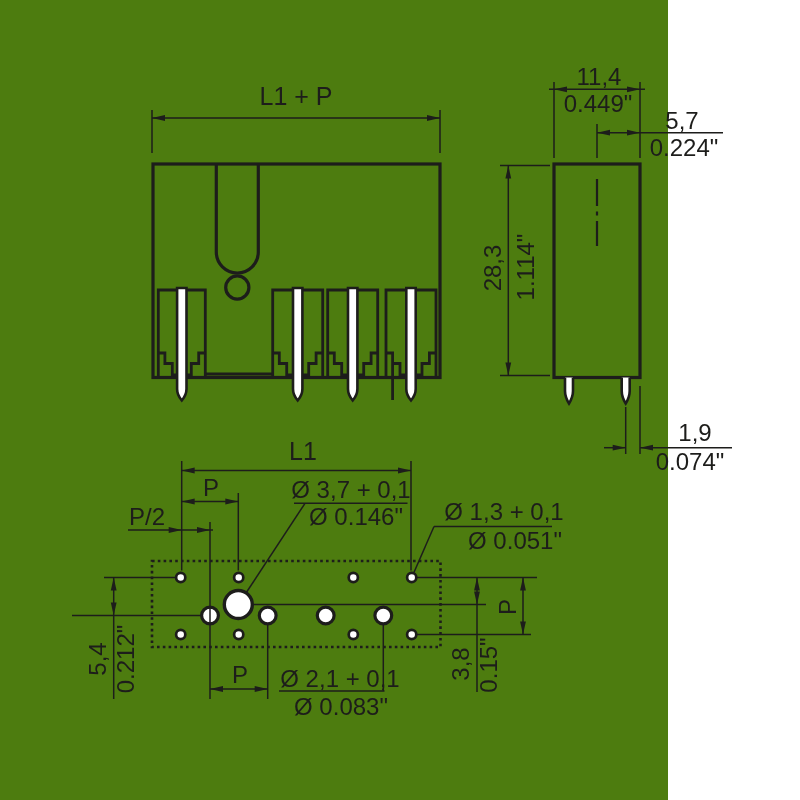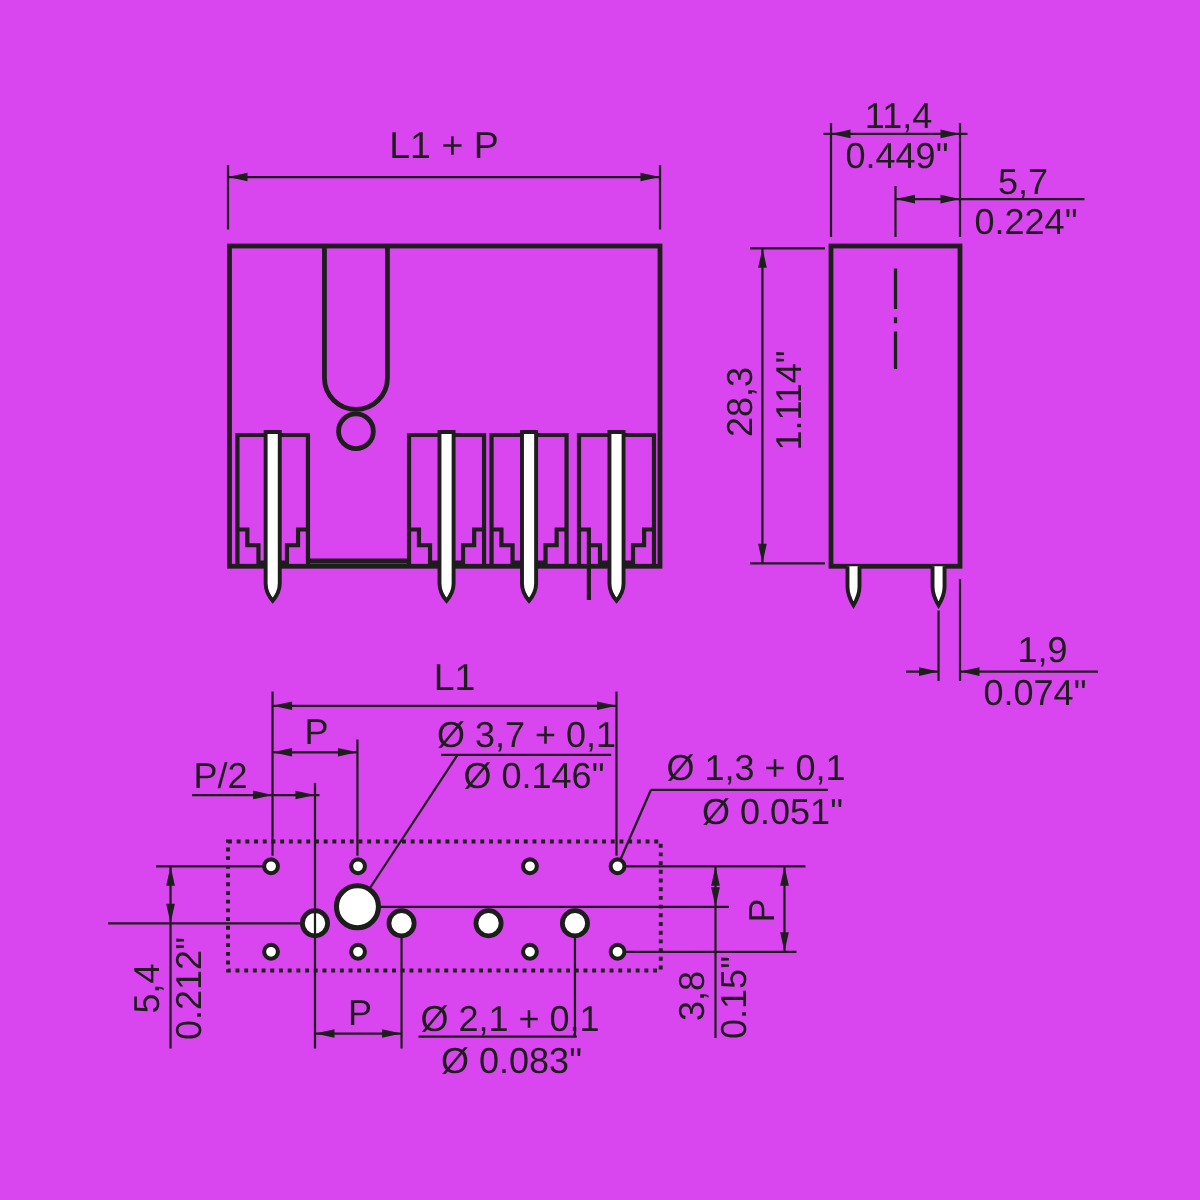--- a/index.html
+++ b/index.html
@@ -1,16 +1,16 @@
 <!DOCTYPE html>
 <html><head>
 <meta charset="utf-8">
 <style>
   html,body{margin:0;padding:0;background:#ffffff;}
-  .stage{width:800px;height:800px;background:#d946ef;position:relative;font-family:"Liberation Sans",sans-serif;}
+  .stage{width:668px;height:800px;background:#4d7c0f;position:relative;font-family:"Liberation Sans",sans-serif;}
   svg{display:block;}
   text{font-family:"Liberation Sans",sans-serif;fill:#1d1d1b;}
   .dim{font-size:24px;}
   .dim-big{font-size:25px;}
   .thin{stroke:#1d1d1b;stroke-width:1.5;fill:none;}
   .obj{stroke:#1d1d1b;stroke-width:3.2;fill:none;}
   .obj2{stroke:#1d1d1b;stroke-width:2.8;fill:none;}
   .pin{stroke:#1d1d1b;stroke-width:2.6;fill:#ffffff;}
   .arrow{fill:#1d1d1b;stroke:none;}
   .holeS{stroke:#1d1d1b;stroke-width:2.7;fill:#ffffff;}

